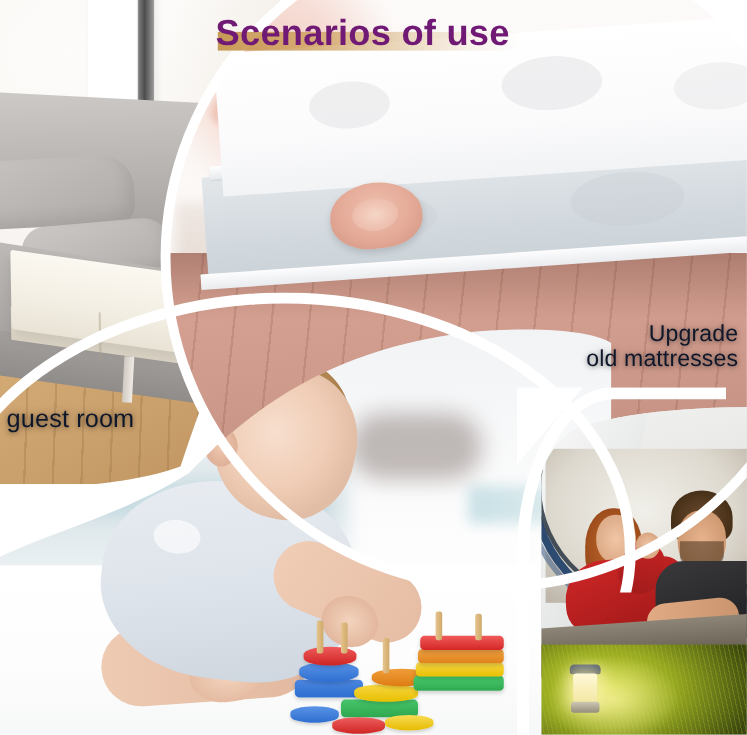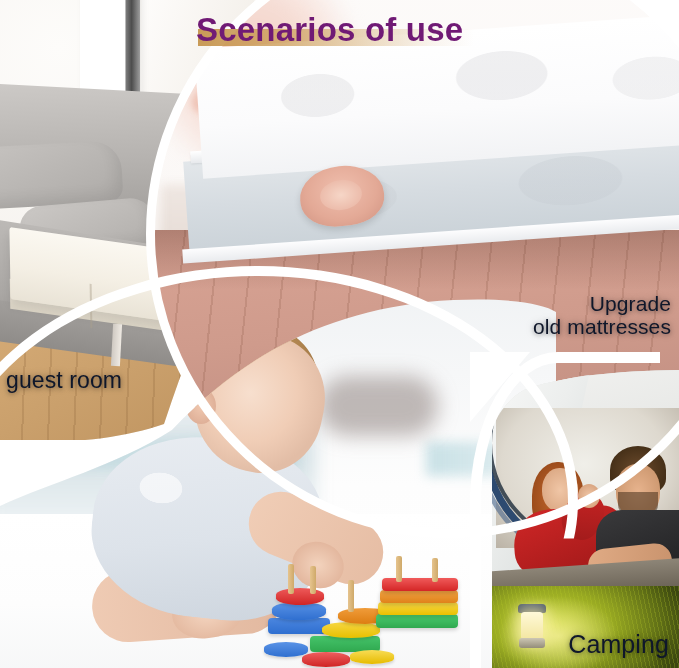--- a/index.html
+++ b/index.html
@@ -628,15 +628,14 @@
   <div class="divider" id="div-camp"></div>
 
   <div id="title-wrap">
     <div id="title-bar"></div>
     <div id="title-text">Scenarios of use</div>
   </div>
 
   <div class="label" id="lbl-guest">guest room</div>
   <div class="label" id="lbl-upgrade">Upgrade
 old mattresses</div>
-  <div class="label" id="lbl-camp">Camping</div>
 
 </div>
 
 </body></html>

